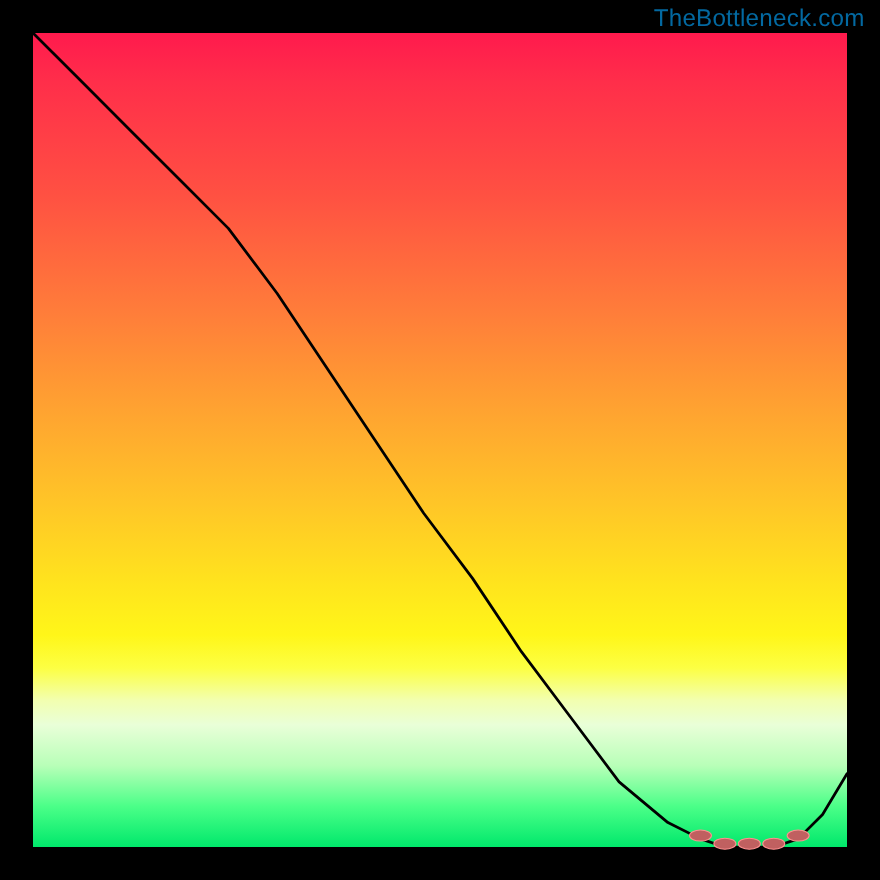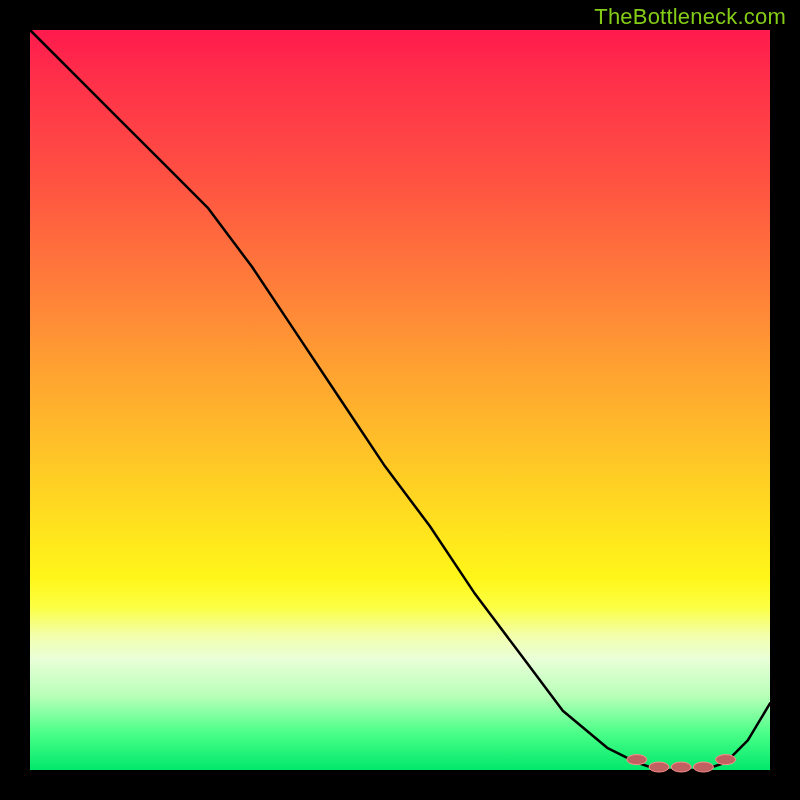--- a/index.html
+++ b/index.html
@@ -10,21 +10,21 @@
     height: 800px;
     background: #000;
   }
   .watermark {
     position: absolute;
     top: 4px;
     right: 14px;
     font-family: Arial, Helvetica, sans-serif;
     font-size: 22px;
     font-weight: 500;
-    color: #84cc16;
+    color: #0369a1;
     letter-spacing: 0.2px;
     user-select: none;
   }
   .plot {
     position: absolute;
     left: 30px;
     top: 30px;
     width: 740px;
     height: 740px;
     

